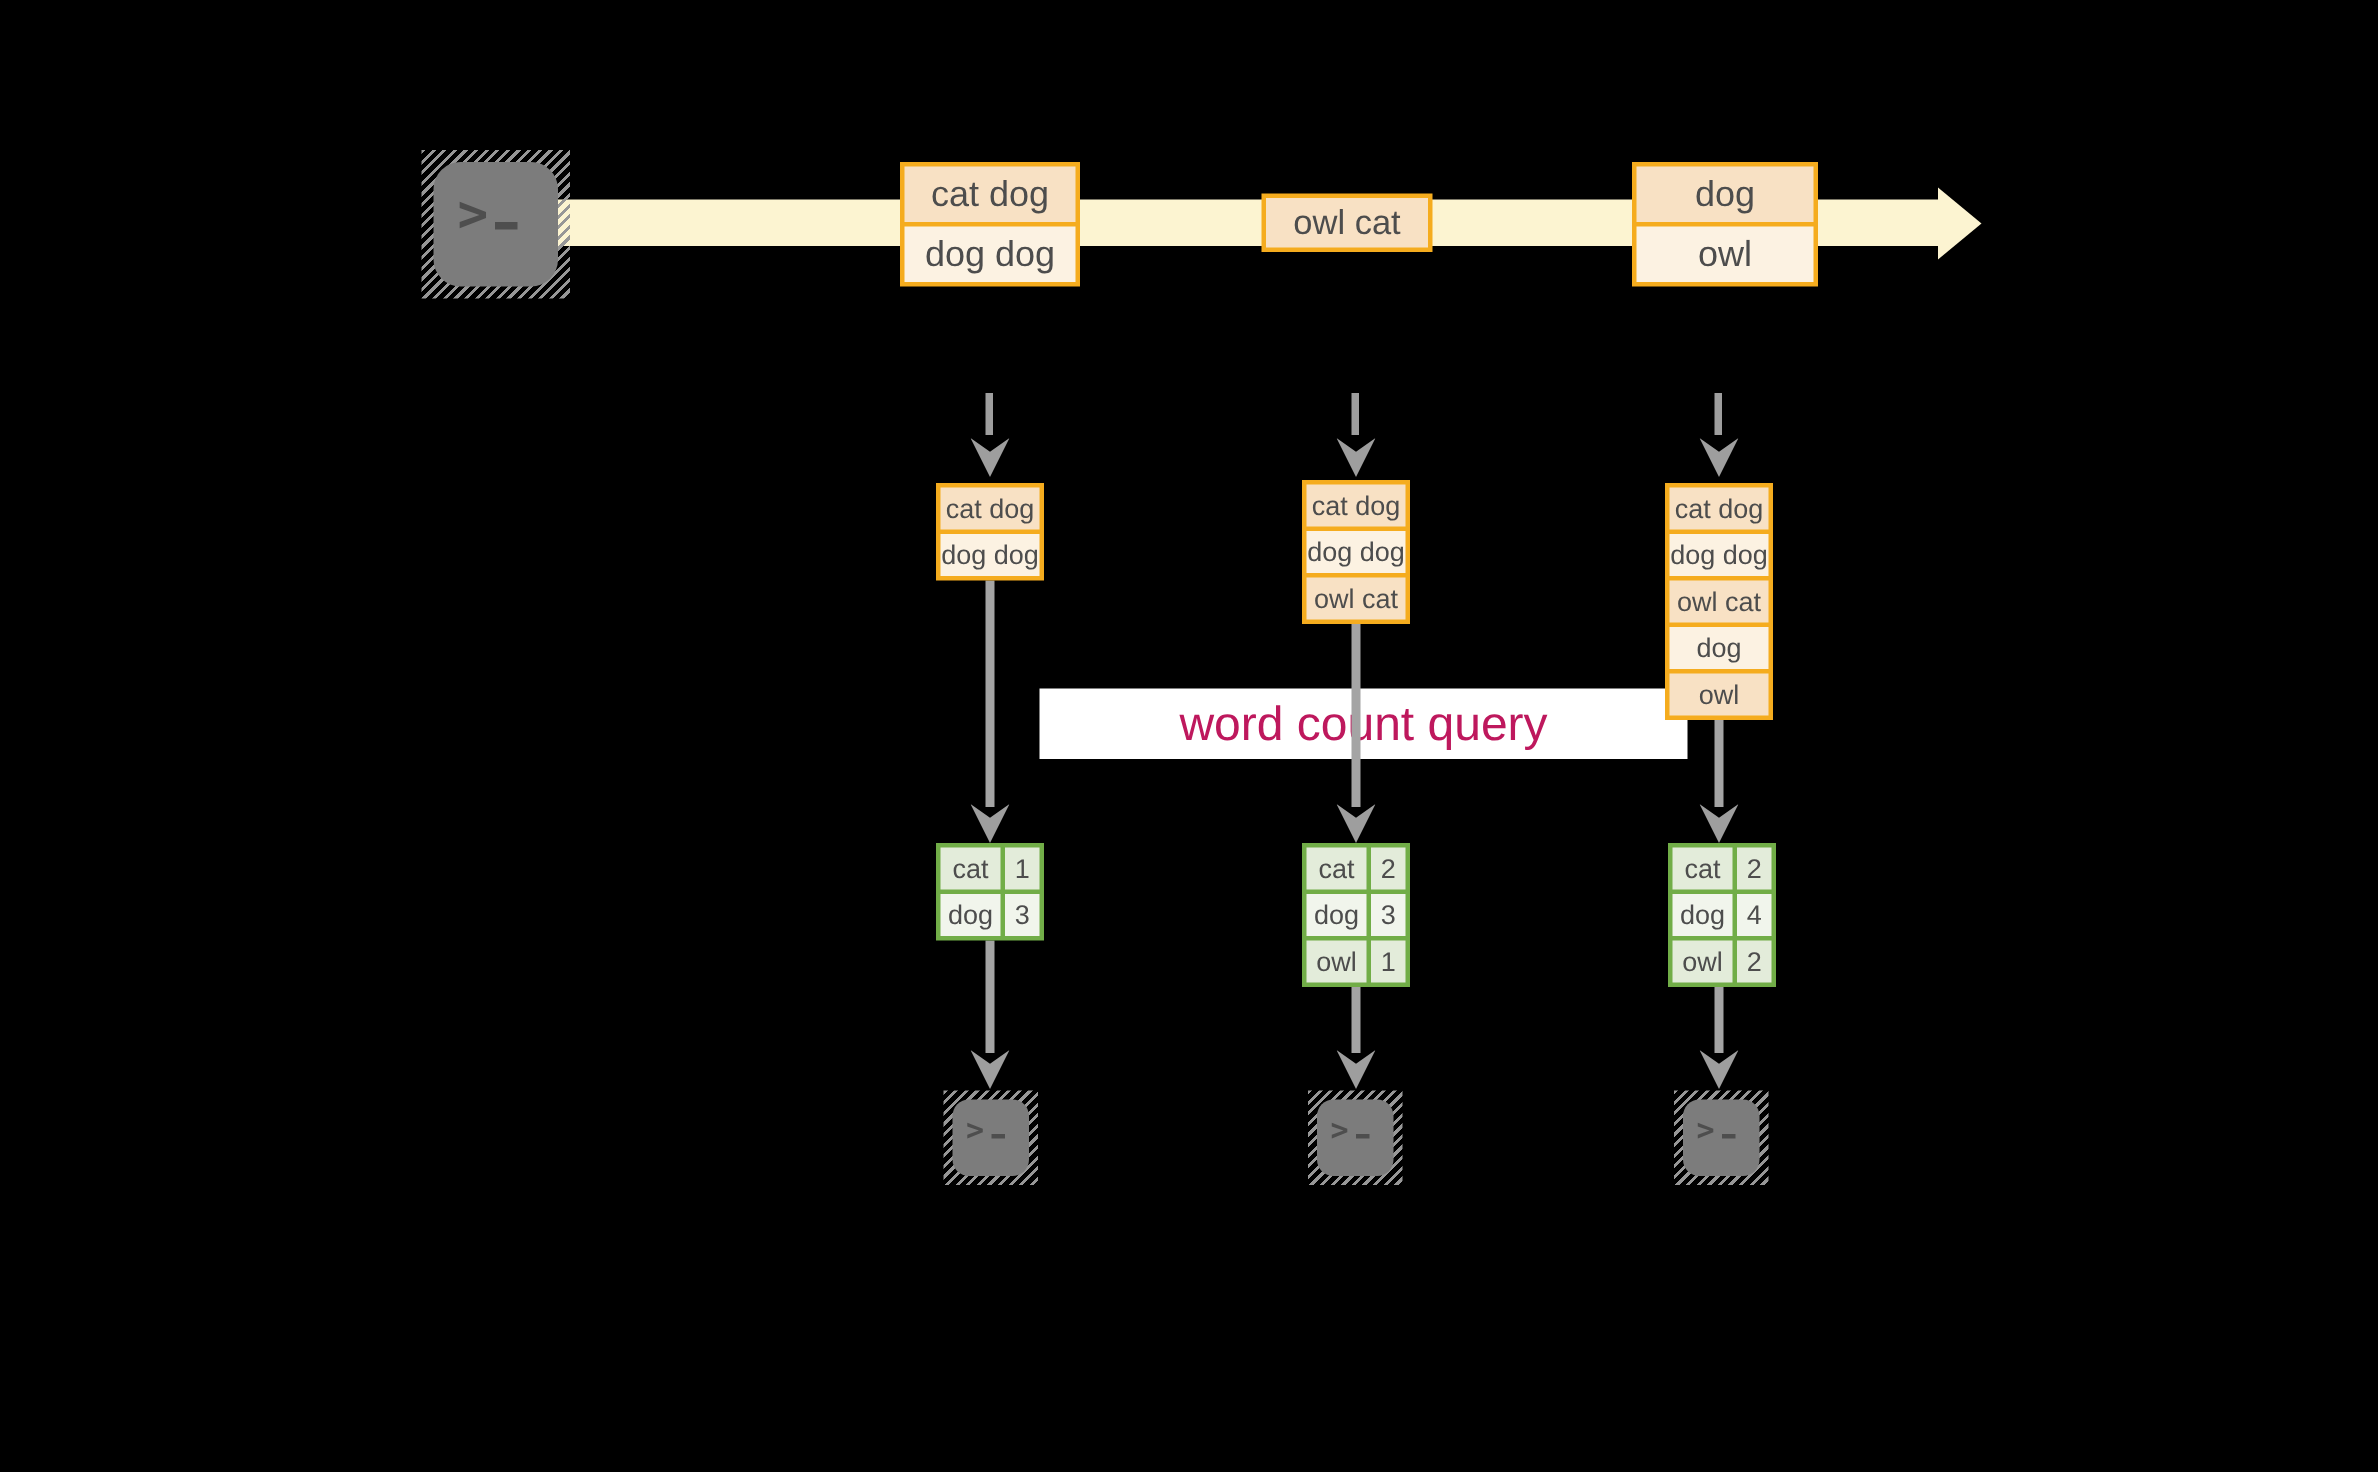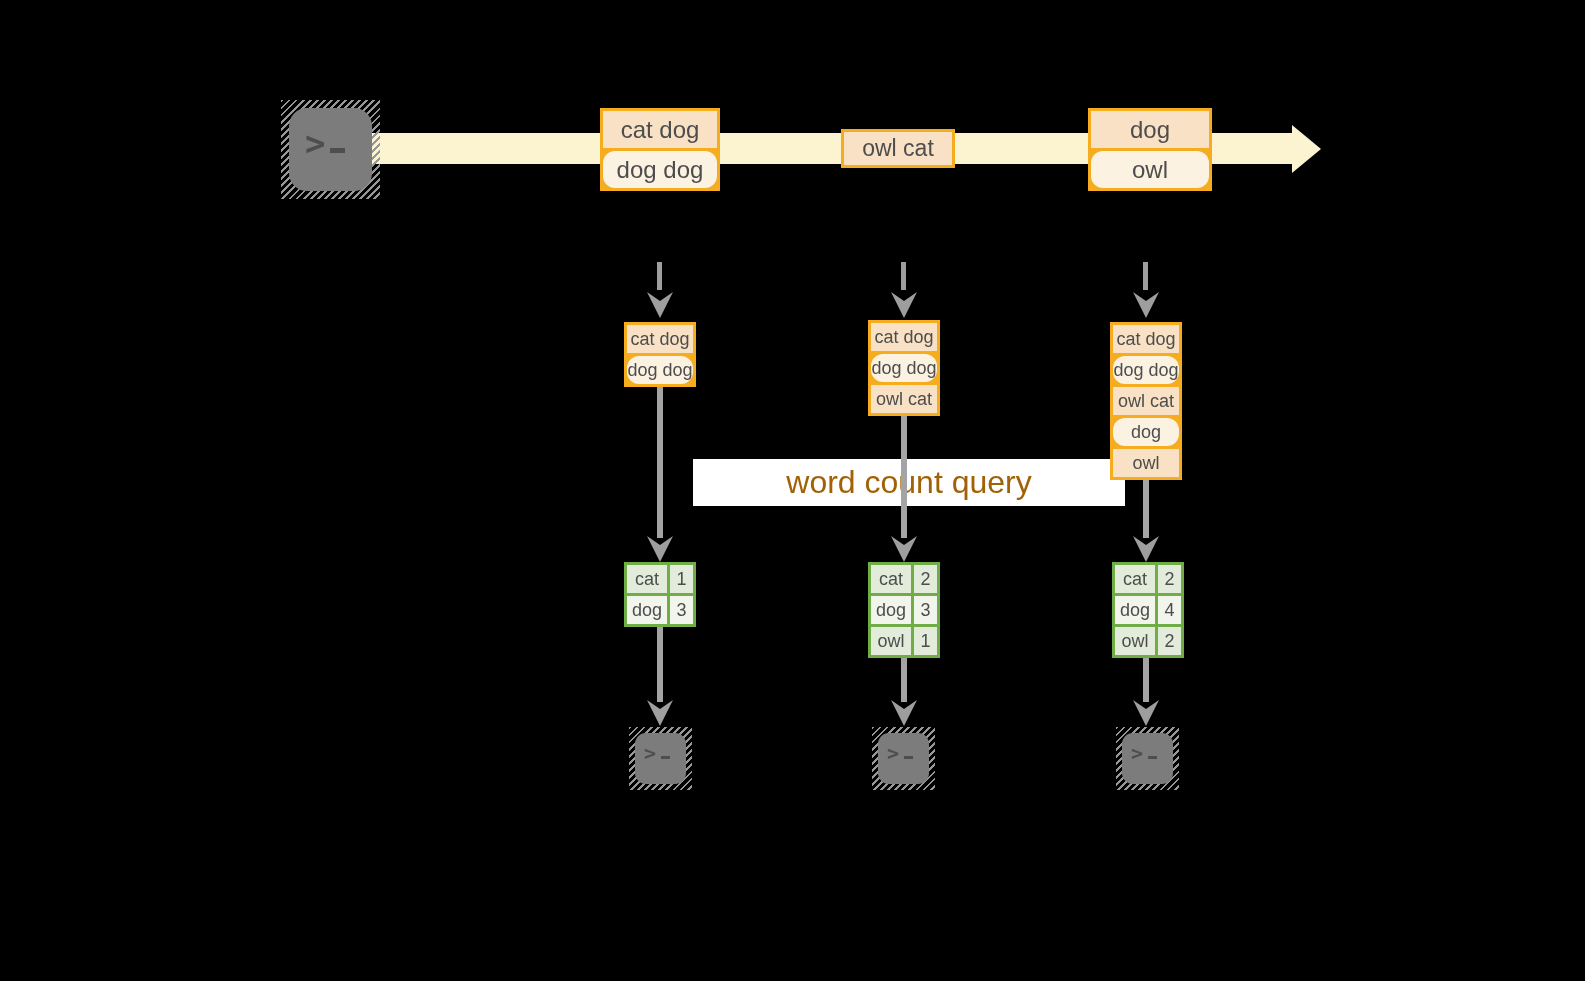--- a/index.html
+++ b/index.html
@@ -36,39 +36,39 @@
   
   .msg-group { position:absolute; z-index:4; background:#F5AC1E; padding:3px;
                display:flex; flex-direction:column; gap:3px; box-sizing:border-box; }
   .msg-g1 { left:600px;  top:108px; width:120px; }
   .msg-g2 { left:841px;  top:129px; width:114px; }
   .msg-g3 { left:1088px; top:108px; width:124px; }
   .msg-row { height:37px; display:flex; align-items:center; justify-content:center;
              font-size:24px; color:#4D4D4D; }
   .msg-g2 .msg-row { height:33px; font-size:23px; }
   .fill-peach { background:#F8E1C4; }
-  .fill-cream { background:#FCF2E2;border-radius:12px; }
+  .fill-cream { background:#FCF2E2; }
   
   .dash { position:absolute; width:5px; height:28px; background:#9E9E9E; z-index:3; }
   .ahead { position:absolute; width:26px; height:26px; background:#9E9E9E; z-index:3;
            clip-path:polygon(0 0,50% 35%,100% 0,50% 100%); }
   
   .vline { position:absolute; width:6px; background:#A4A4A4; z-index:3; }
   
   .stack { position:absolute; z-index:4; background:#F5AC1E; padding:3px; width:72px;
            display:flex; flex-direction:column; gap:3px; box-sizing:border-box; }
   .stack-row { height:28px; display:flex; align-items:center; justify-content:center;
                font-size:18px; color:#4D4D4D; }
   .stack1 { left:624px;  top:322px; }
   .stack2 { left:868px;  top:320px; }
   .stack3 { left:1110px; top:322px; }
   
   .banner { position:absolute; left:693px; top:459px; width:432px; height:47px;
             background:#FFFFFF; z-index:2; display:flex; align-items:center; justify-content:center; }
-  .banner span { font-size:32px; color:#a16207; }
+  .banner span { font-size:32px; color:#be185d; }
   
   .gtable { position:absolute; z-index:4; background:#71AD47; padding:3px; width:72px;
             display:grid; grid-template-columns:40px 23px; gap:3px; box-sizing:border-box; }
   .gcell { height:28px; display:flex; align-items:center; justify-content:center;
            font-size:18px; color:#4D4D4D;text-align:right; }
   .g-dark  { background:#E3ECDA; }
   .g-light { background:#F1F5EC; }
   .gt1 { left:624px;  top:562px; }
   .gt2 { left:868px;  top:562px; }
   .gt3 { left:1112px; top:562px; }

